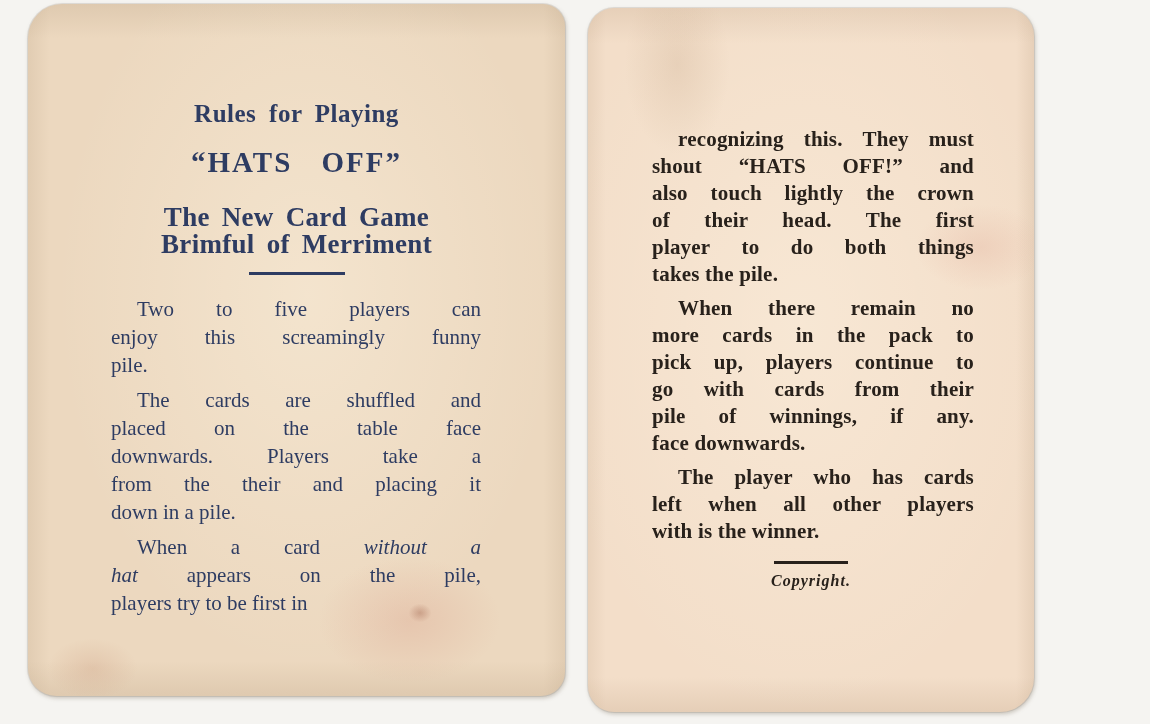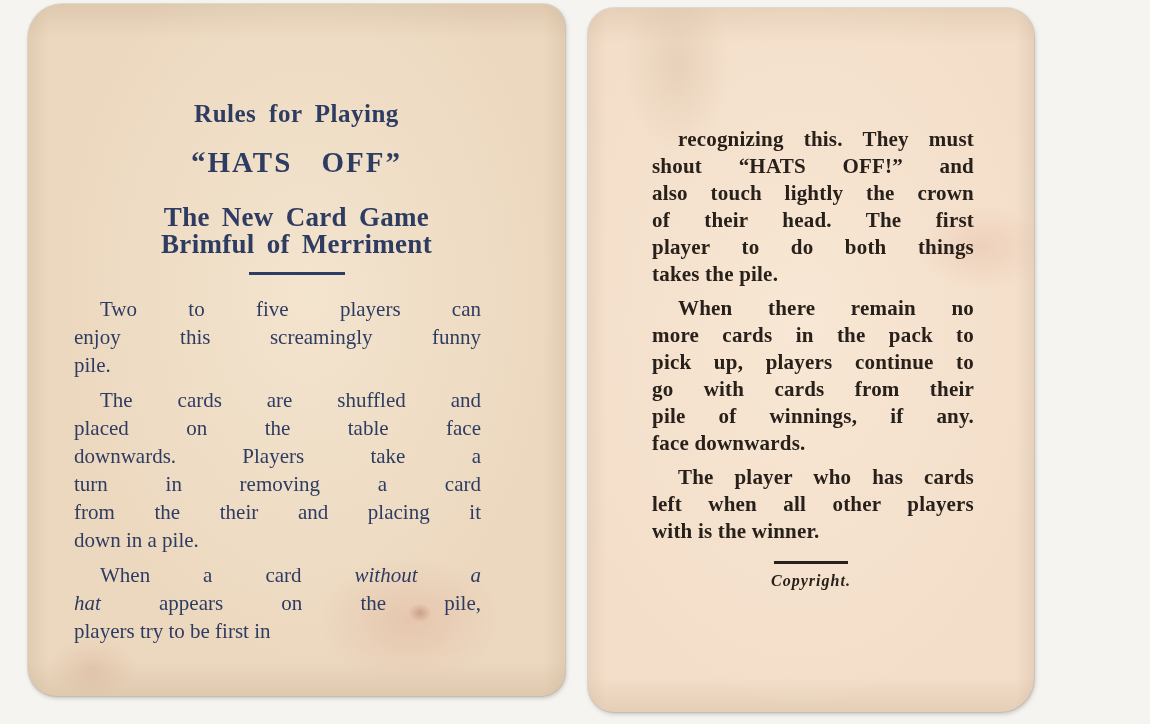--- a/index.html
+++ b/index.html
@@ -40,21 +40,21 @@
   }
   
   .title-block{padding-top:94px;text-align:center;}
   .title1{font-size:25px;font-weight:bold;letter-spacing:.5px;word-spacing:6px;line-height:32px;}
   .title2{font-size:29px;font-weight:bold;letter-spacing:2px;word-spacing:20px;line-height:36px;margin-top:14px;}
   .subtitle{font-size:27px;font-weight:bold;letter-spacing:.3px;word-spacing:5px;line-height:27px;}
   .subtitle-block{margin-top:24px;text-align:center;}
   .rule-line{width:96px;height:3px;margin:14px auto 0;background:currentColor;}
   
   .body{margin-top:20px;font-size:21px;line-height:28px;}
-  .card.left  .body{padding:0 84px 0 46px;}
+  .card.left  .body{padding:0 84px 0 83px;}
   .card.right .body{padding-top:118px;margin-top:0;padding-left:64px;padding-right:60px;font-weight:bold;line-height:27px;letter-spacing:.2px;}
   .para{margin:0 0 7px 0;}
   .para:last-child{margin-bottom:0;}
   .line{text-align:justify;text-align-last:justify;white-space:normal;}
   .para .line:first-child{text-indent:26px;}
   .para .line:last-child{text-align-last:left;}
   .it{font-style:italic;}
   
   .rule-line2{width:74px;height:3px;margin:16px auto 0;background:currentColor;}
   .copyright{margin-top:8px;text-align:center;font-size:16px;font-style:italic;font-weight:bold;letter-spacing:1px;}
@@ -77,21 +77,20 @@
     <div class="body">
         <div class="para">
           <div class="line"><span>Two to five players can</span></div>
           <div class="line"><span>enjoy this screamingly funny</span></div>
           <div class="line"><span>pile.</span></div>
         </div>
         <div class="para">
           <div class="line"><span>The cards are shuffled and</span></div>
           <div class="line"><span>placed on the table face</span></div>
           <div class="line"><span>downwards. Players take a</span></div>
-          <div class="line"><span>turn in removing a card</span></div>
           <div class="line"><span>from the their and placing it</span></div>
           <div class="line"><span>down in a pile.</span></div>
         </div>
         <div class="para">
           <div class="line"><span>When a card </span><span class="it">without a</span></div>
           <div class="line"><span class="it">hat</span><span> appears on the pile,</span></div>
           <div class="line"><span>players try to be first in</span></div>
         </div>
       </div>
   </div>

